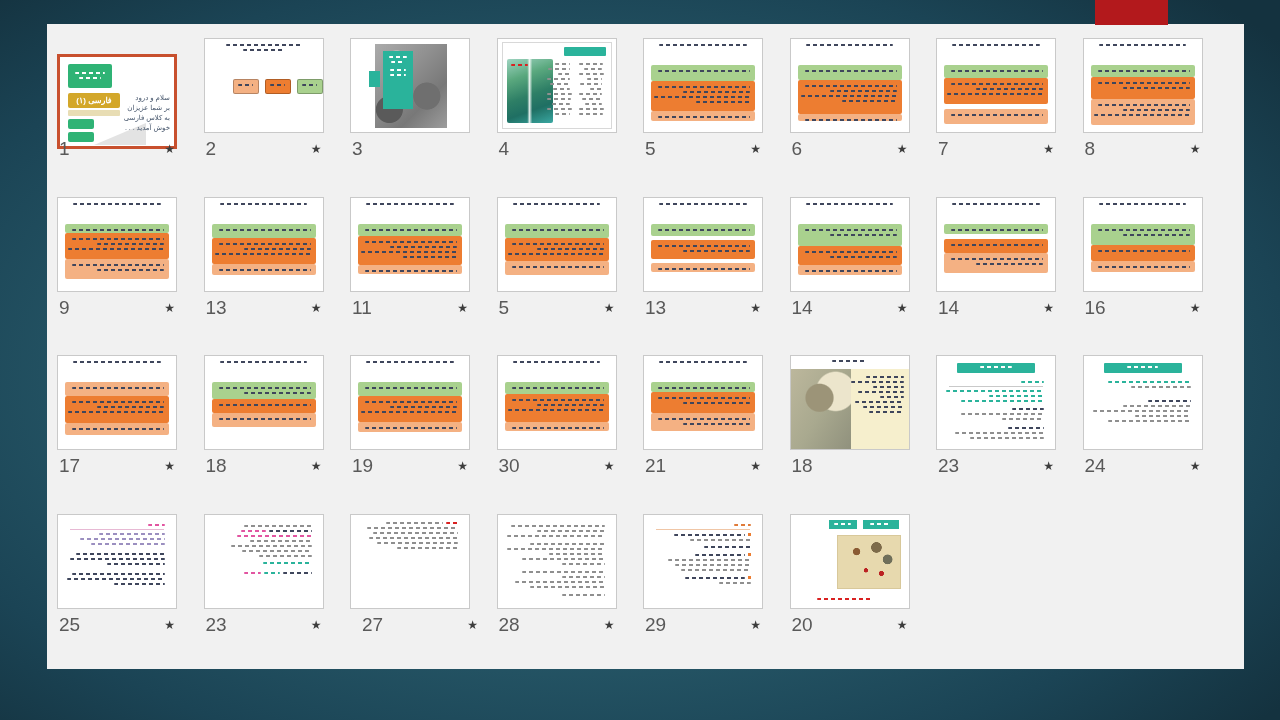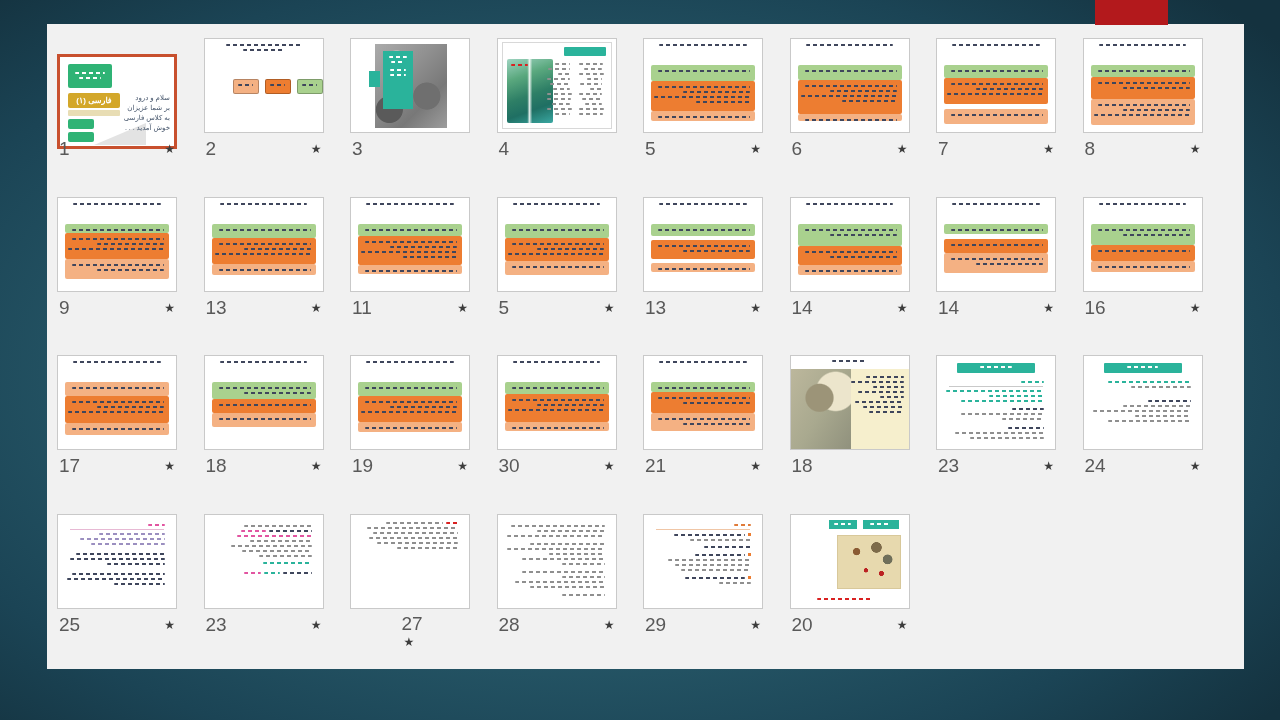--- a/index.html
+++ b/index.html
@@ -654,21 +654,21 @@
           <i class="tl g2" style="width:60%;width:60%"></i>
           <i class="tl rd" style="width:12%;width:12%"></i>
         </div>
       <i class="tl g2" style="width:86%;"></i>
         <i class="tl g2" style="width:80%;"></i>
         <i class="tl g2" style="width:84%;"></i>
         <i class="tl g2" style="width:76%;"></i>
         <i class="tl g2" style="width:58%;"></i>
     </div>
     </div>
-    <div class="lbl" style="left: 350px; top: 613.1px; flex-direction: column;">
+    <div class="lbl" style="left: 360px; top: 613.1px;">
       <span class="num">27</span>
       <span class="star">★</span>
     </div>
     <div class="thumb" style="left: 496.5px; top: 514.1px;">
     <div style="position:absolute;top:7px;left:6px;right:6px">
       <i class="tl g2" style="width:88%;"></i>
         <i class="tl g2" style="width:64%;"></i>
         <i class="tl g2" style="width:92%;"></i>
       <i class="tl g2" style="width:70%;margin-top:6px"></i>
         <i class="tl g2" style="width:92%;"></i>

